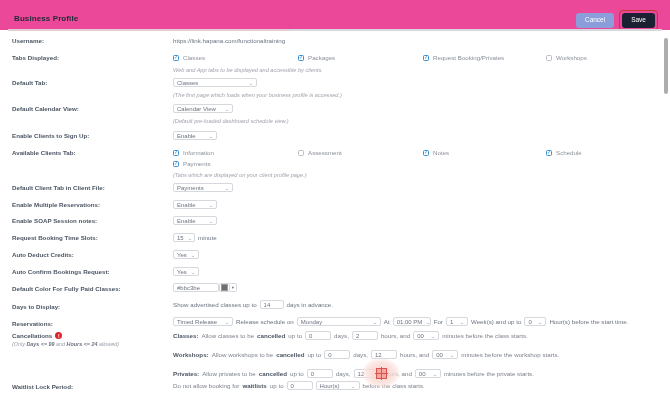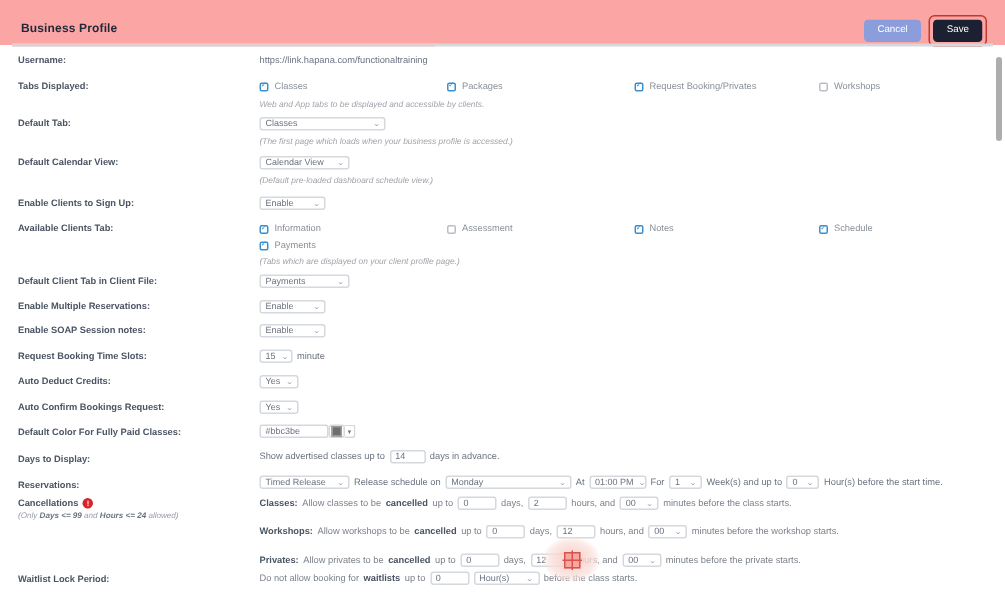--- a/index.html
+++ b/index.html
@@ -4,21 +4,21 @@
 <style>
   html,body{margin:0;padding:0;}
   body{
     width:670px;height:396px;overflow:hidden;background:#ffffff;
     font-family:"Liberation Sans", sans-serif;font-size:6.5px;color:#6b7280;
     -webkit-font-smoothing:antialiased;
   }
   .page{position:relative;width:670px;height:396px;}
 
   
-  .header{position:absolute;left:0;top:0;width:670px;height:30px;background:#fca5a5;}
+  .header{position:absolute;left:0;top:0;width:670px;height:30px;background:#ec4899;}
   .page-title{position:absolute;left:14px;top:14px;font-size:8px;font-weight:bold;color:#1f2937;letter-spacing:.1px;}
   .hdr-actions{position:absolute;right:12px;top:10px;display:flex;gap:5px;align-items:center;}
   .btn{font-size:6.5px;border-radius:3px;padding:3px 8px;line-height:1;border:1px solid transparent;cursor:pointer;}
   .btn-cancel{background:#8b9ddb;color:#ffffff;}
   .btn-save{background:#1b2133;color:#ffffff;position:relative;}
   .save-wrap{position:relative;padding:2px;border:1.3px solid #c0392b;border-radius:4px;display:inline-flex;}
   .hr{position:absolute;left:8px;top:29px;width:654px;height:2px;background:#d8d8dc;}
   .hr-pink{position:absolute;left:8px;top:29px;width:282px;height:2px;background:#e3cdd0;}
 
   

